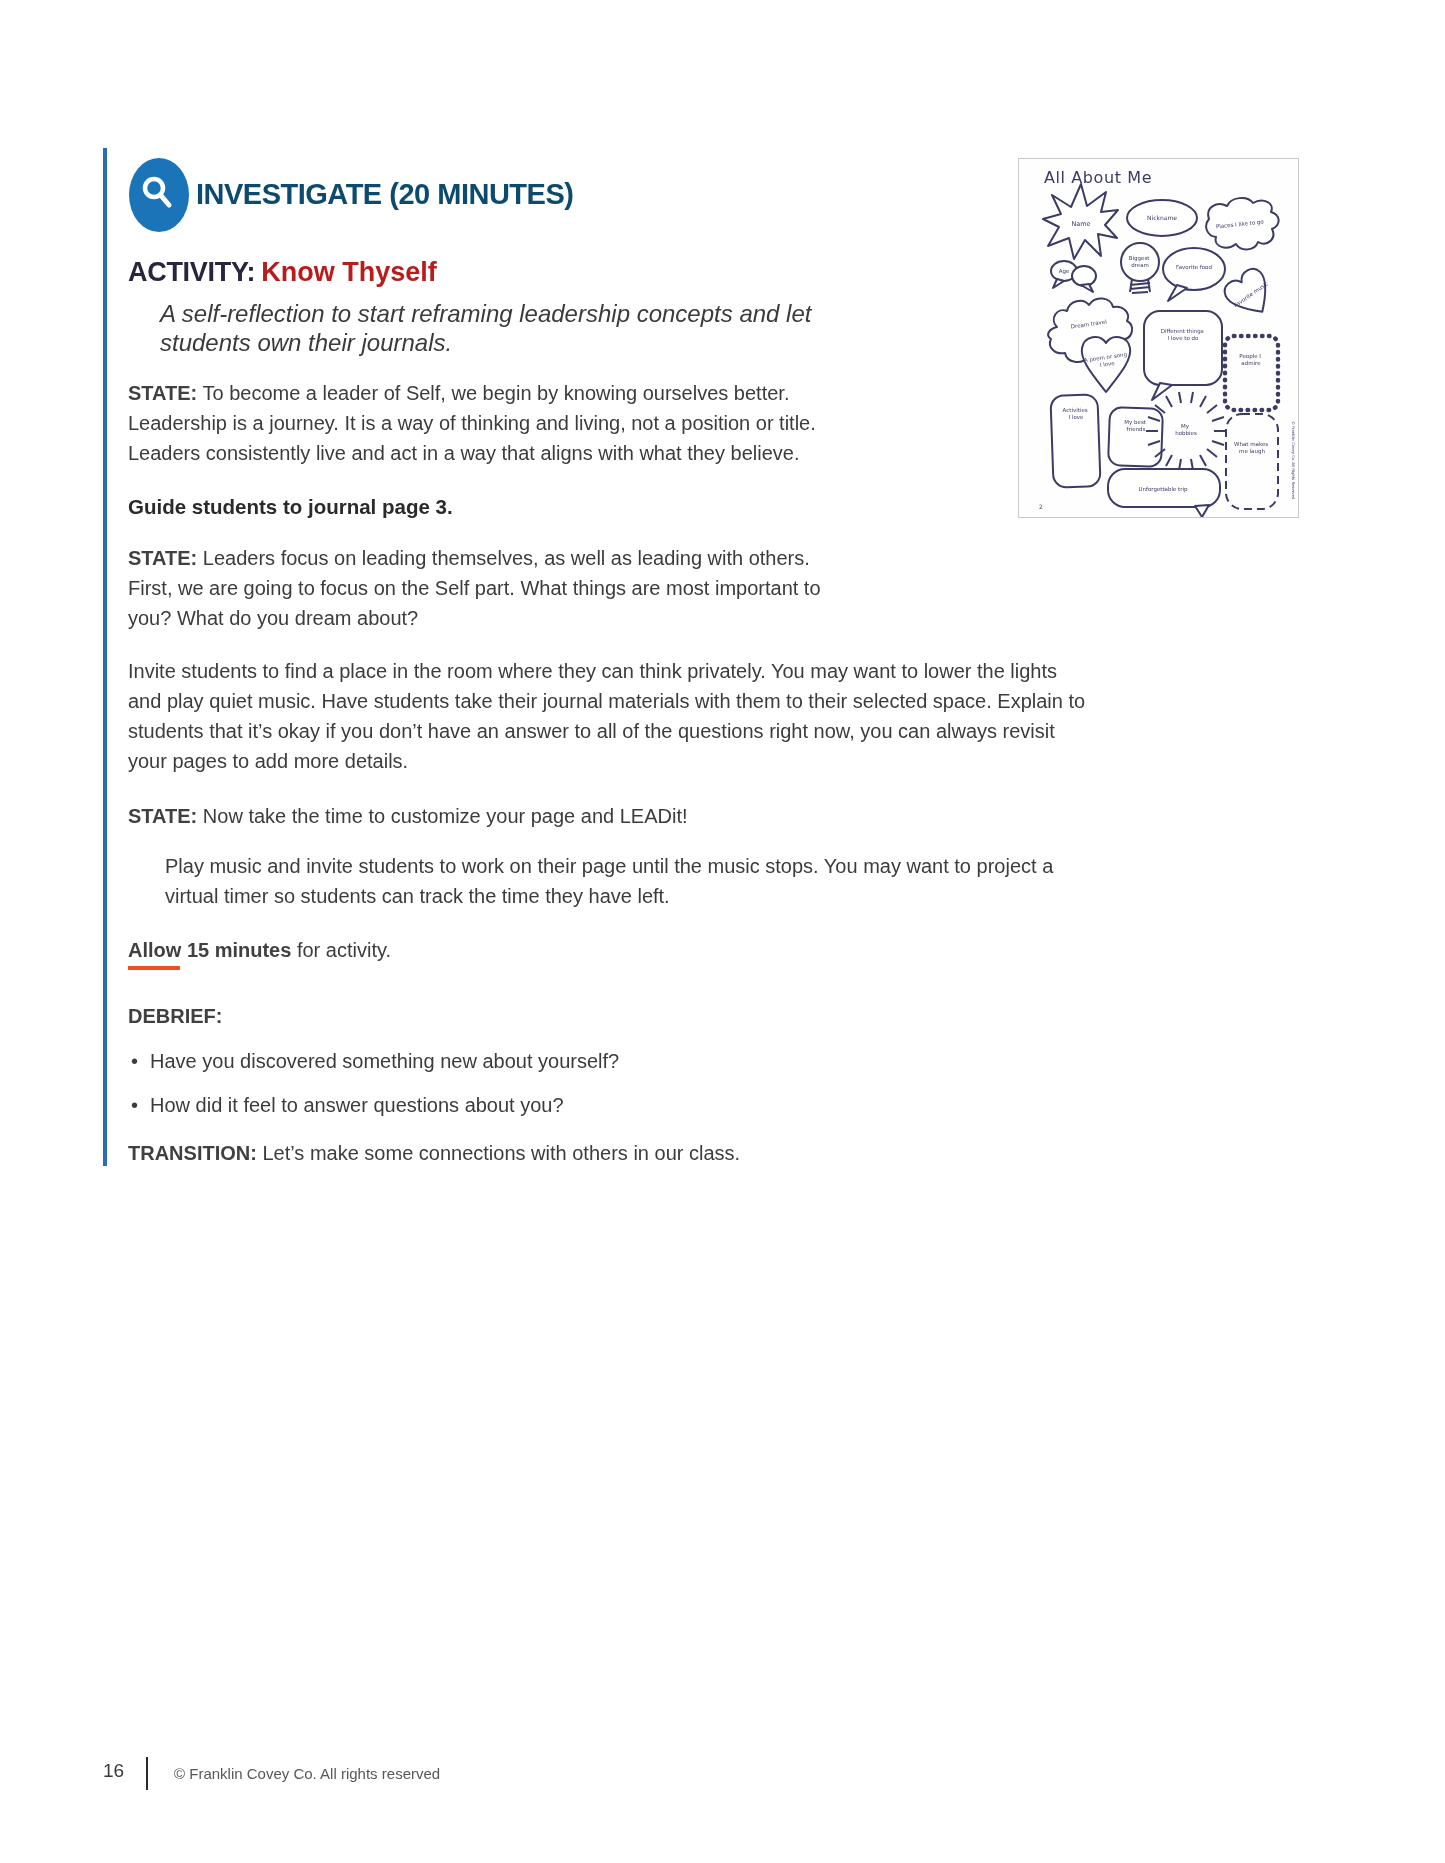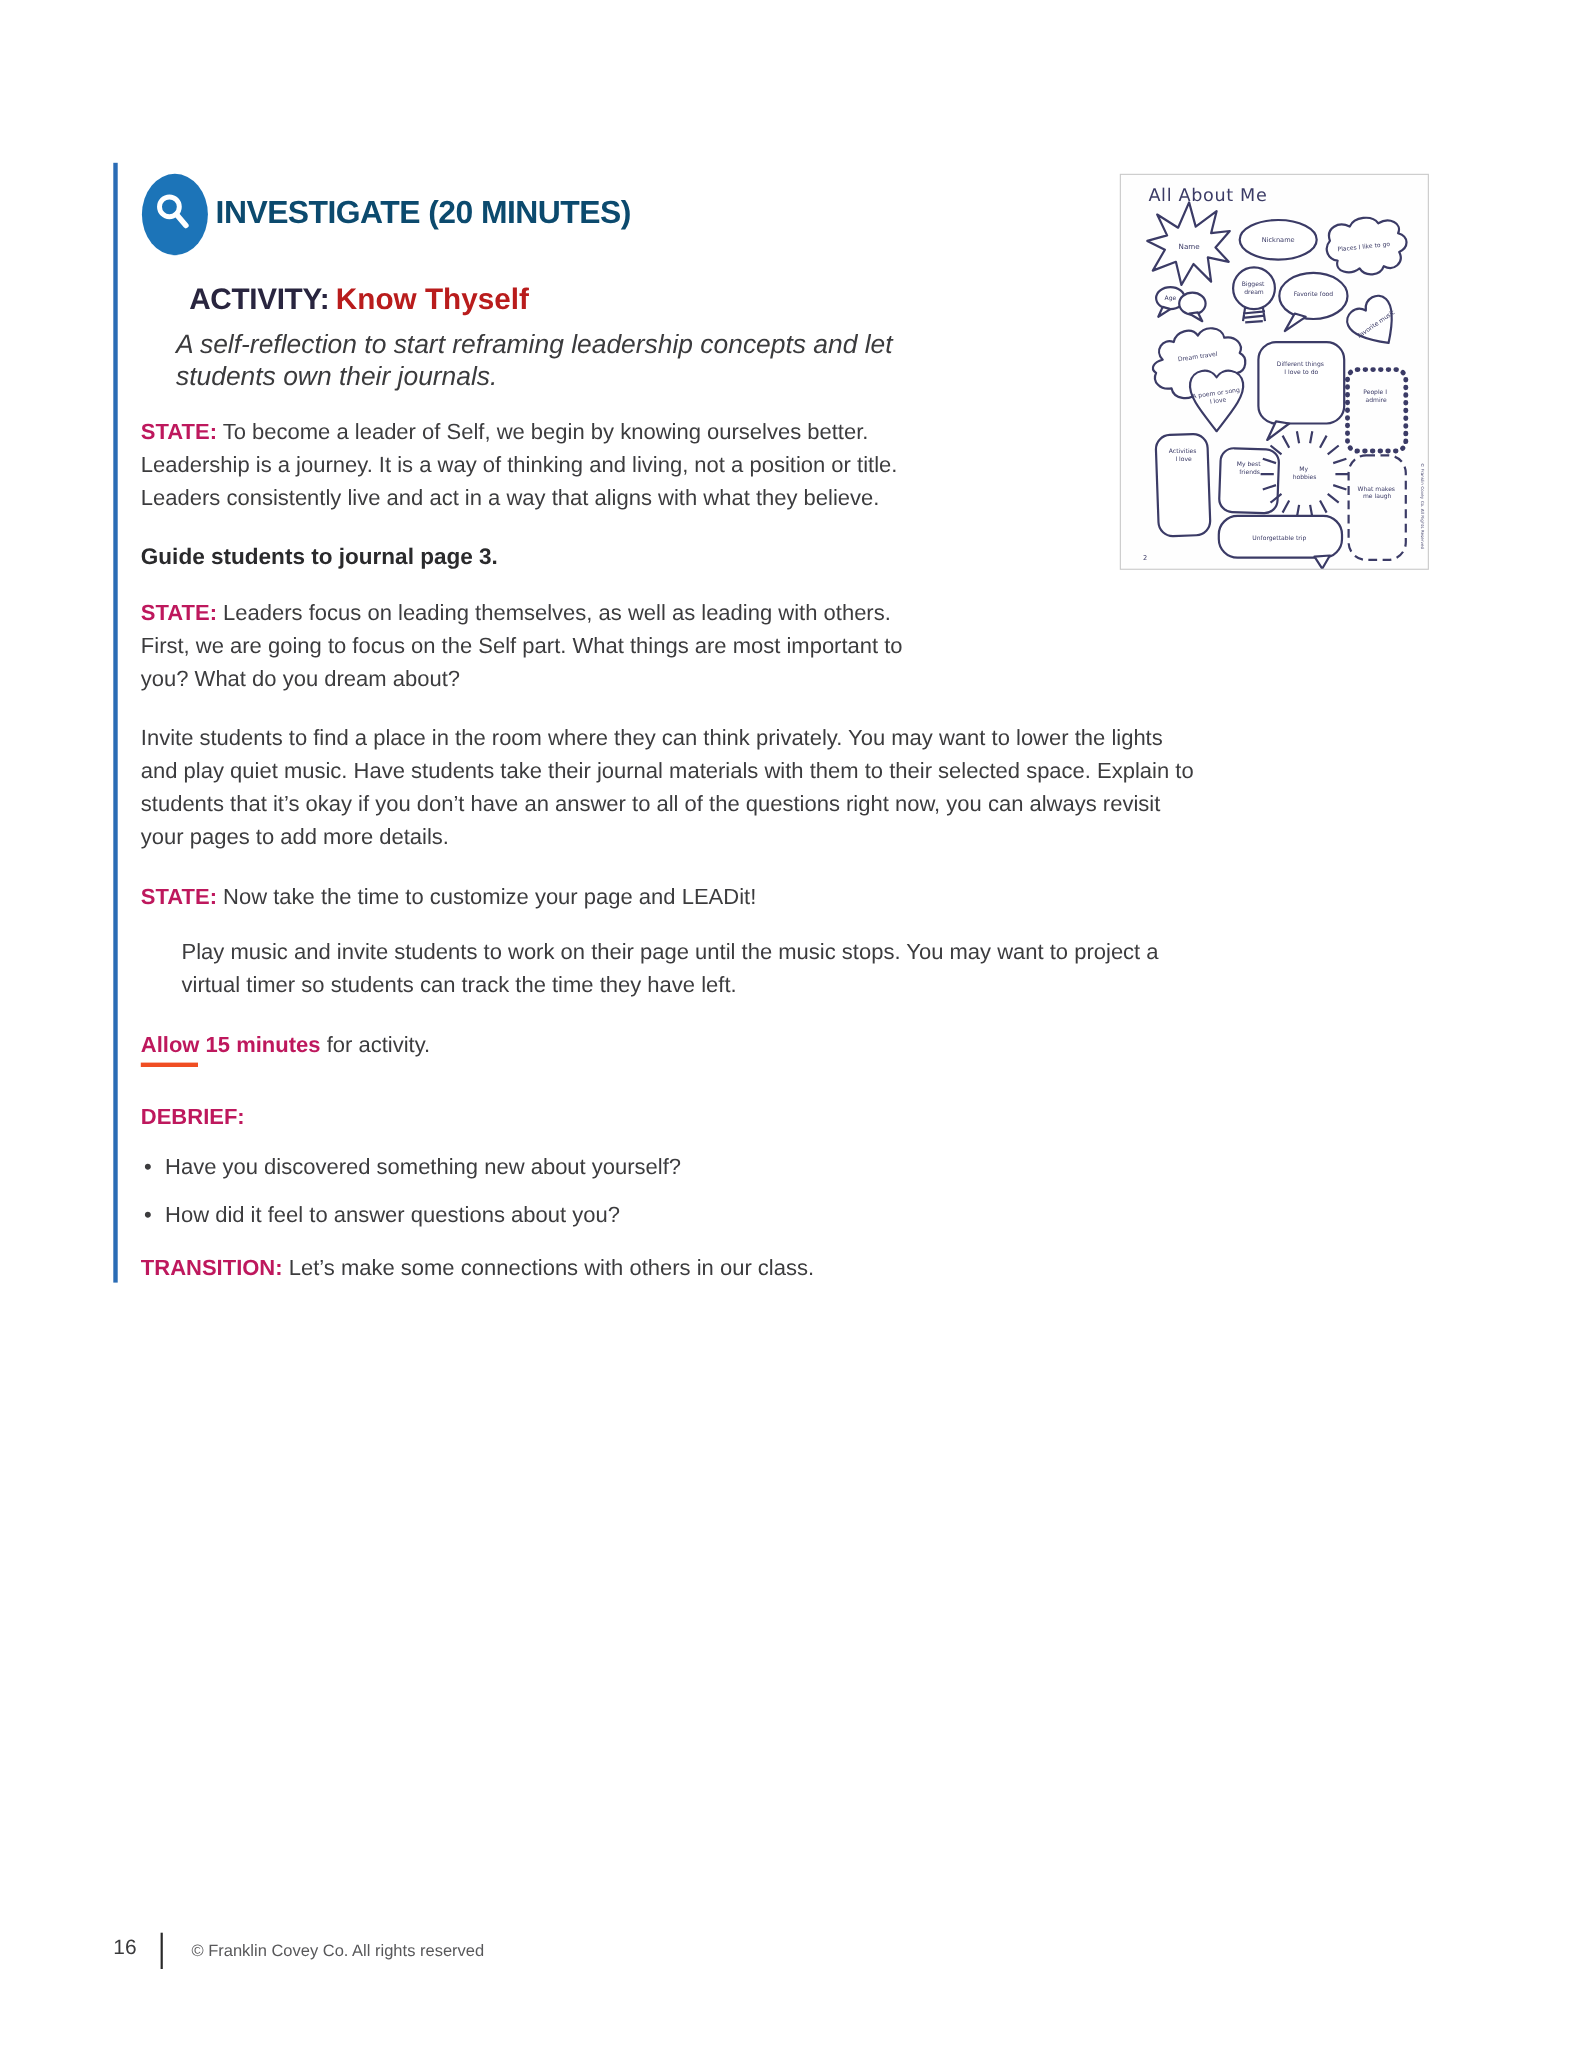--- a/index.html
+++ b/index.html
@@ -11,27 +11,27 @@
   .vline { position:absolute; left:103px; top:148px; width:4px; height:1018px; background:#2A6CB5; }
 
   
   .hdr-icon { position:absolute; left:129px; top:158px; width:60px; height:74px;
     background:#1C74B8; border-radius:50%; }
   .hdr-icon svg { position:absolute; left:9px; top:15px; }
   .hdr-title { position:absolute; left:196px; top:179px; font-size:29px; line-height:30px;
     font-weight:800; letter-spacing:-0.5px; color:#0c4a6e; }
 
   .activity-line { position:absolute; left:128px; top:257px; font-size:27px; line-height:30px; }
-  .activity-label { font-weight:bold; color:#29253F; letter-spacing:-0.3px;margin-left:44px; }
+  .activity-label { font-weight:bold; color:#29253F; letter-spacing:-0.3px; }
   .activity-title { font-weight:700; color:#b91c1c; margin-left:6px; }
   .activity-desc { position:absolute; left:128px; top:299px; width:700px;
     font-style:italic; font-size:24px; line-height:29px; color:#3B3B3D;margin-left:32px; }
 
   .body-p { position:absolute; left:128px; font-size:20px; line-height:30px; color:#3C3C3E; margin:0; }
-  .body-p strong { color:#be185d; }
+  .body-p strong { color:#404040; }
   .p-state1 { top:378px; width:715px; }
   .p-guide  { top:492px; width:800px; font-weight:bold; font-size:20.5px; color:#2A2A2C; }
   .p-state2 { top:543px; width:725px; }
   .p-invite { top:656px; width:965px; }
   .p-state3 { top:801px; width:1150px; }
   .p-play   { top:851px; width:945px;margin-left:37px; }
   .p-allow  { top:935px; width:900px; }
   .orange-rule { position:absolute; left:128px; top:966px; width:52px; height:4px; background:#F04E23; }
   .p-debrief { top:1001px; width:600px; }
   .debrief-list { position:absolute; left:131px; top:1047px; margin:0; padding:0; list-style:none;

